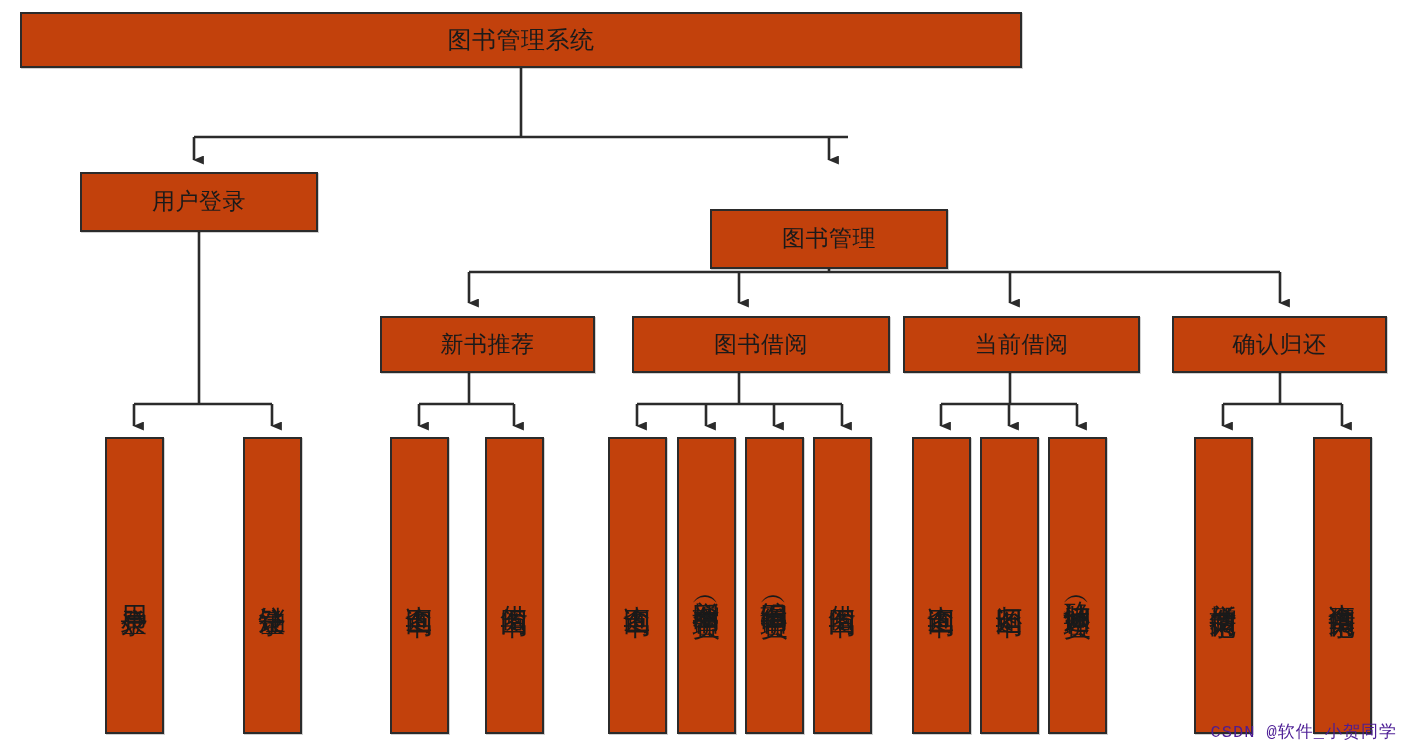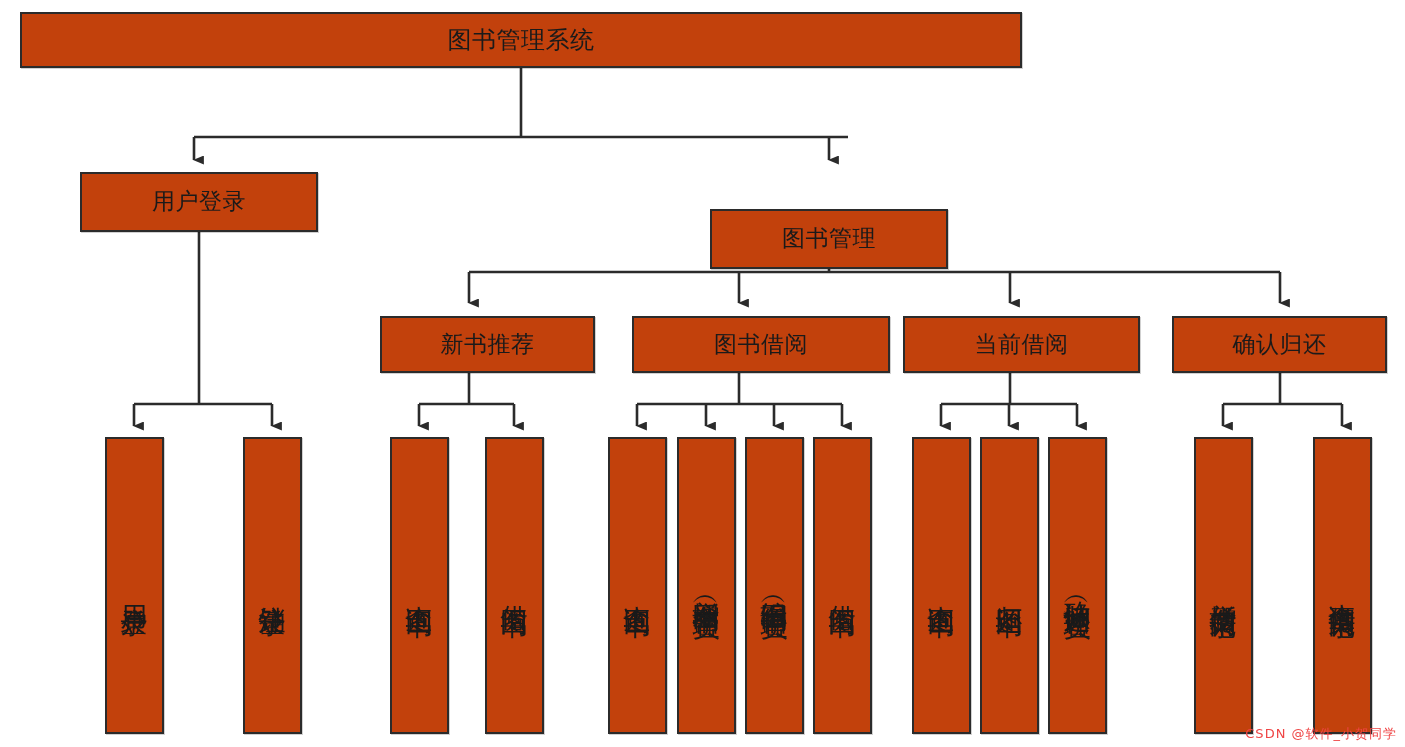--- a/index.html
+++ b/index.html
@@ -61,25 +61,26 @@
     text-orientation: upright;
     font-size: 27px;
     letter-spacing: 2px;
     line-height: 1.0;
     white-space: nowrap;
   }
   .watermark {
     position: absolute;
     right: 8px;
     bottom: 4px;
-    font-size: 13px;
-    color: #ef4444;
+    font-size: 17px;
+    color: #4c1d95;
     letter-spacing: 1px;
     white-space: nowrap;
     user-select: none;
+    font-family: Liberation Mono, monospace;
   }
 </style>
 </head>
 <body>
 
 <div id="diagram-root">
 
   <svg id="wires" viewBox="0 0 1405 747" xmlns="http://www.w3.org/2000/svg">
     <defs>
       <marker id="arrow" viewBox="0 0 10 12" refX="5" refY="11" markerWidth="9" markerHeight="11" orient="auto-start-reverse" markerUnits="userSpaceOnUse">

